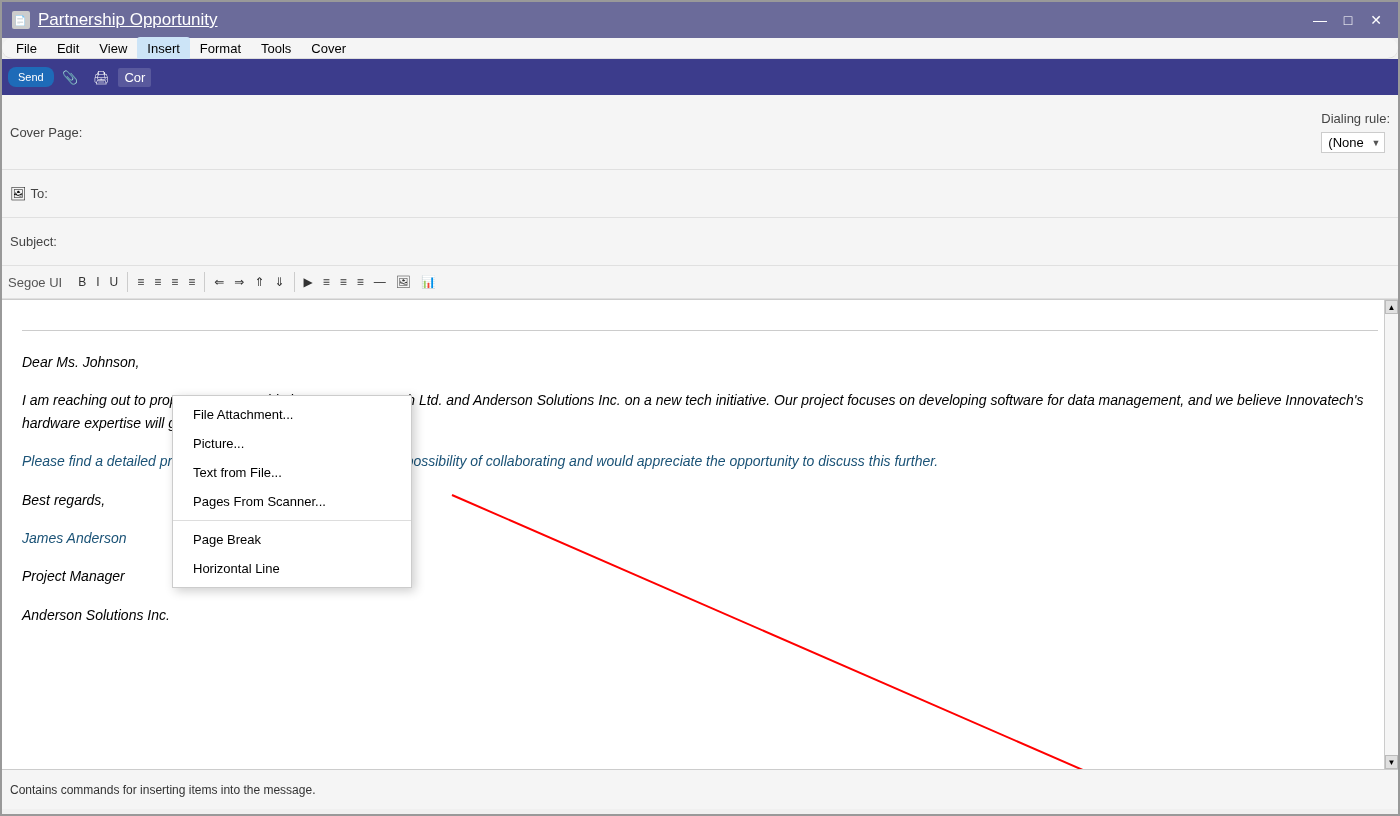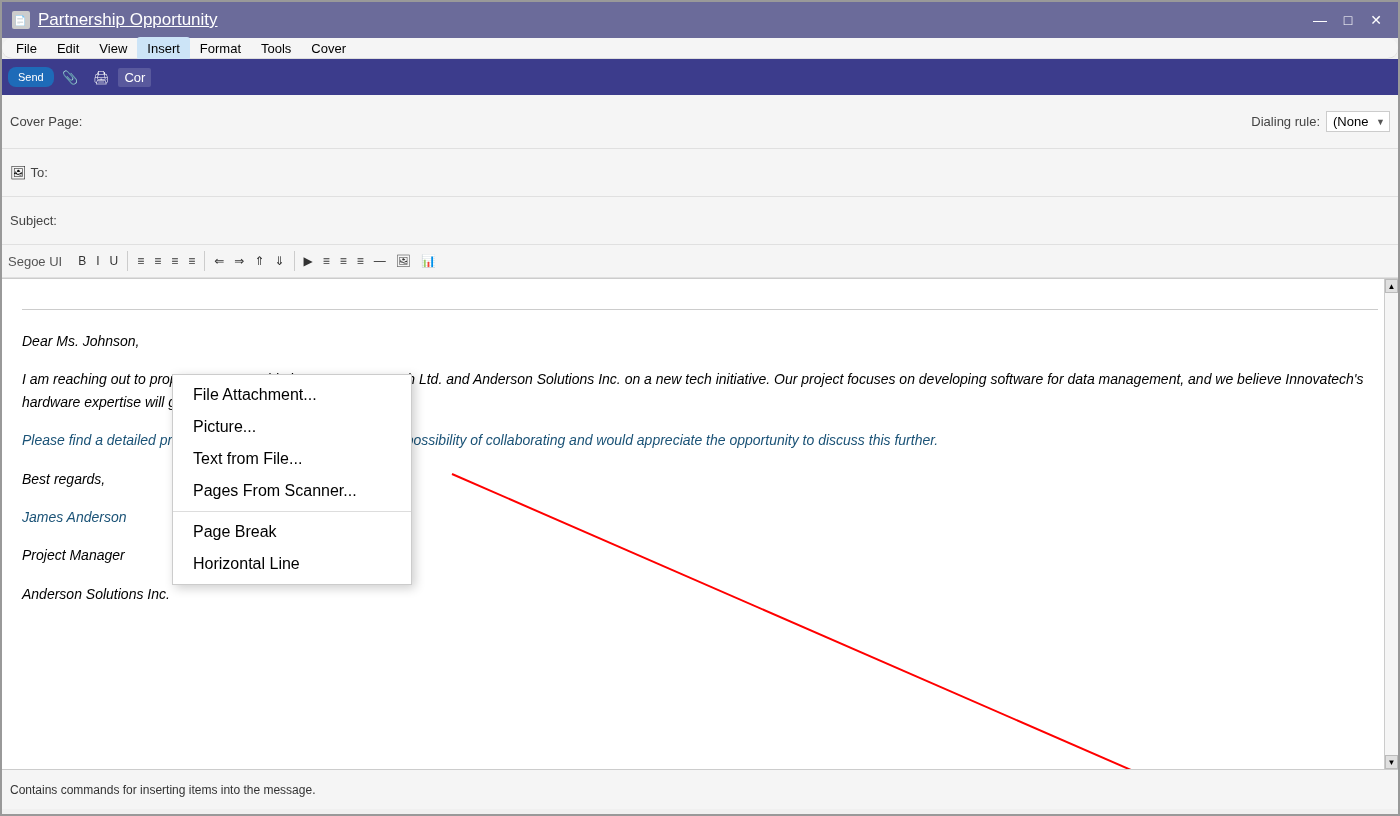--- a/index.html
+++ b/index.html
@@ -137,24 +137,25 @@
     }
     .field-value {
       flex: 1;
       font-size: 13px;
       color: #000;
       padding: 2px 4px;
     }
     .dialing-rule {
       margin-left: auto;
       display: flex;
-      align-items: center;
+      align-items: flex-start;
       gap: 6px;
       font-size: 13px;
       color: #444;
+      flex-direction: column;
     }
     .dialing-select {
       border: 1px solid #ccc;
       background: white;
       padding: 2px 20px 2px 6px;
       font-size: 13px;
       cursor: pointer;
       appearance: none;
       -webkit-appearance: none;
       position: relative;
@@ -257,21 +258,21 @@
       background: white;
       border: 1px solid #ccc;
       box-shadow: 3px 3px 10px rgba(0,0,0,0.2);
       z-index: 1000;
       min-width: 240px;
       padding: 4px 0;
     }
     .dropdown-item {
       padding: 7px 20px;
       cursor: pointer;
-      font-size: 16px;
+      font-size: 13px;
       color: #000;
       display: flex;
       align-items: center;
     }
     .dropdown-separator {
       height: 1px;
       background: #ddd;
       margin: 4px 0;
     }
 

